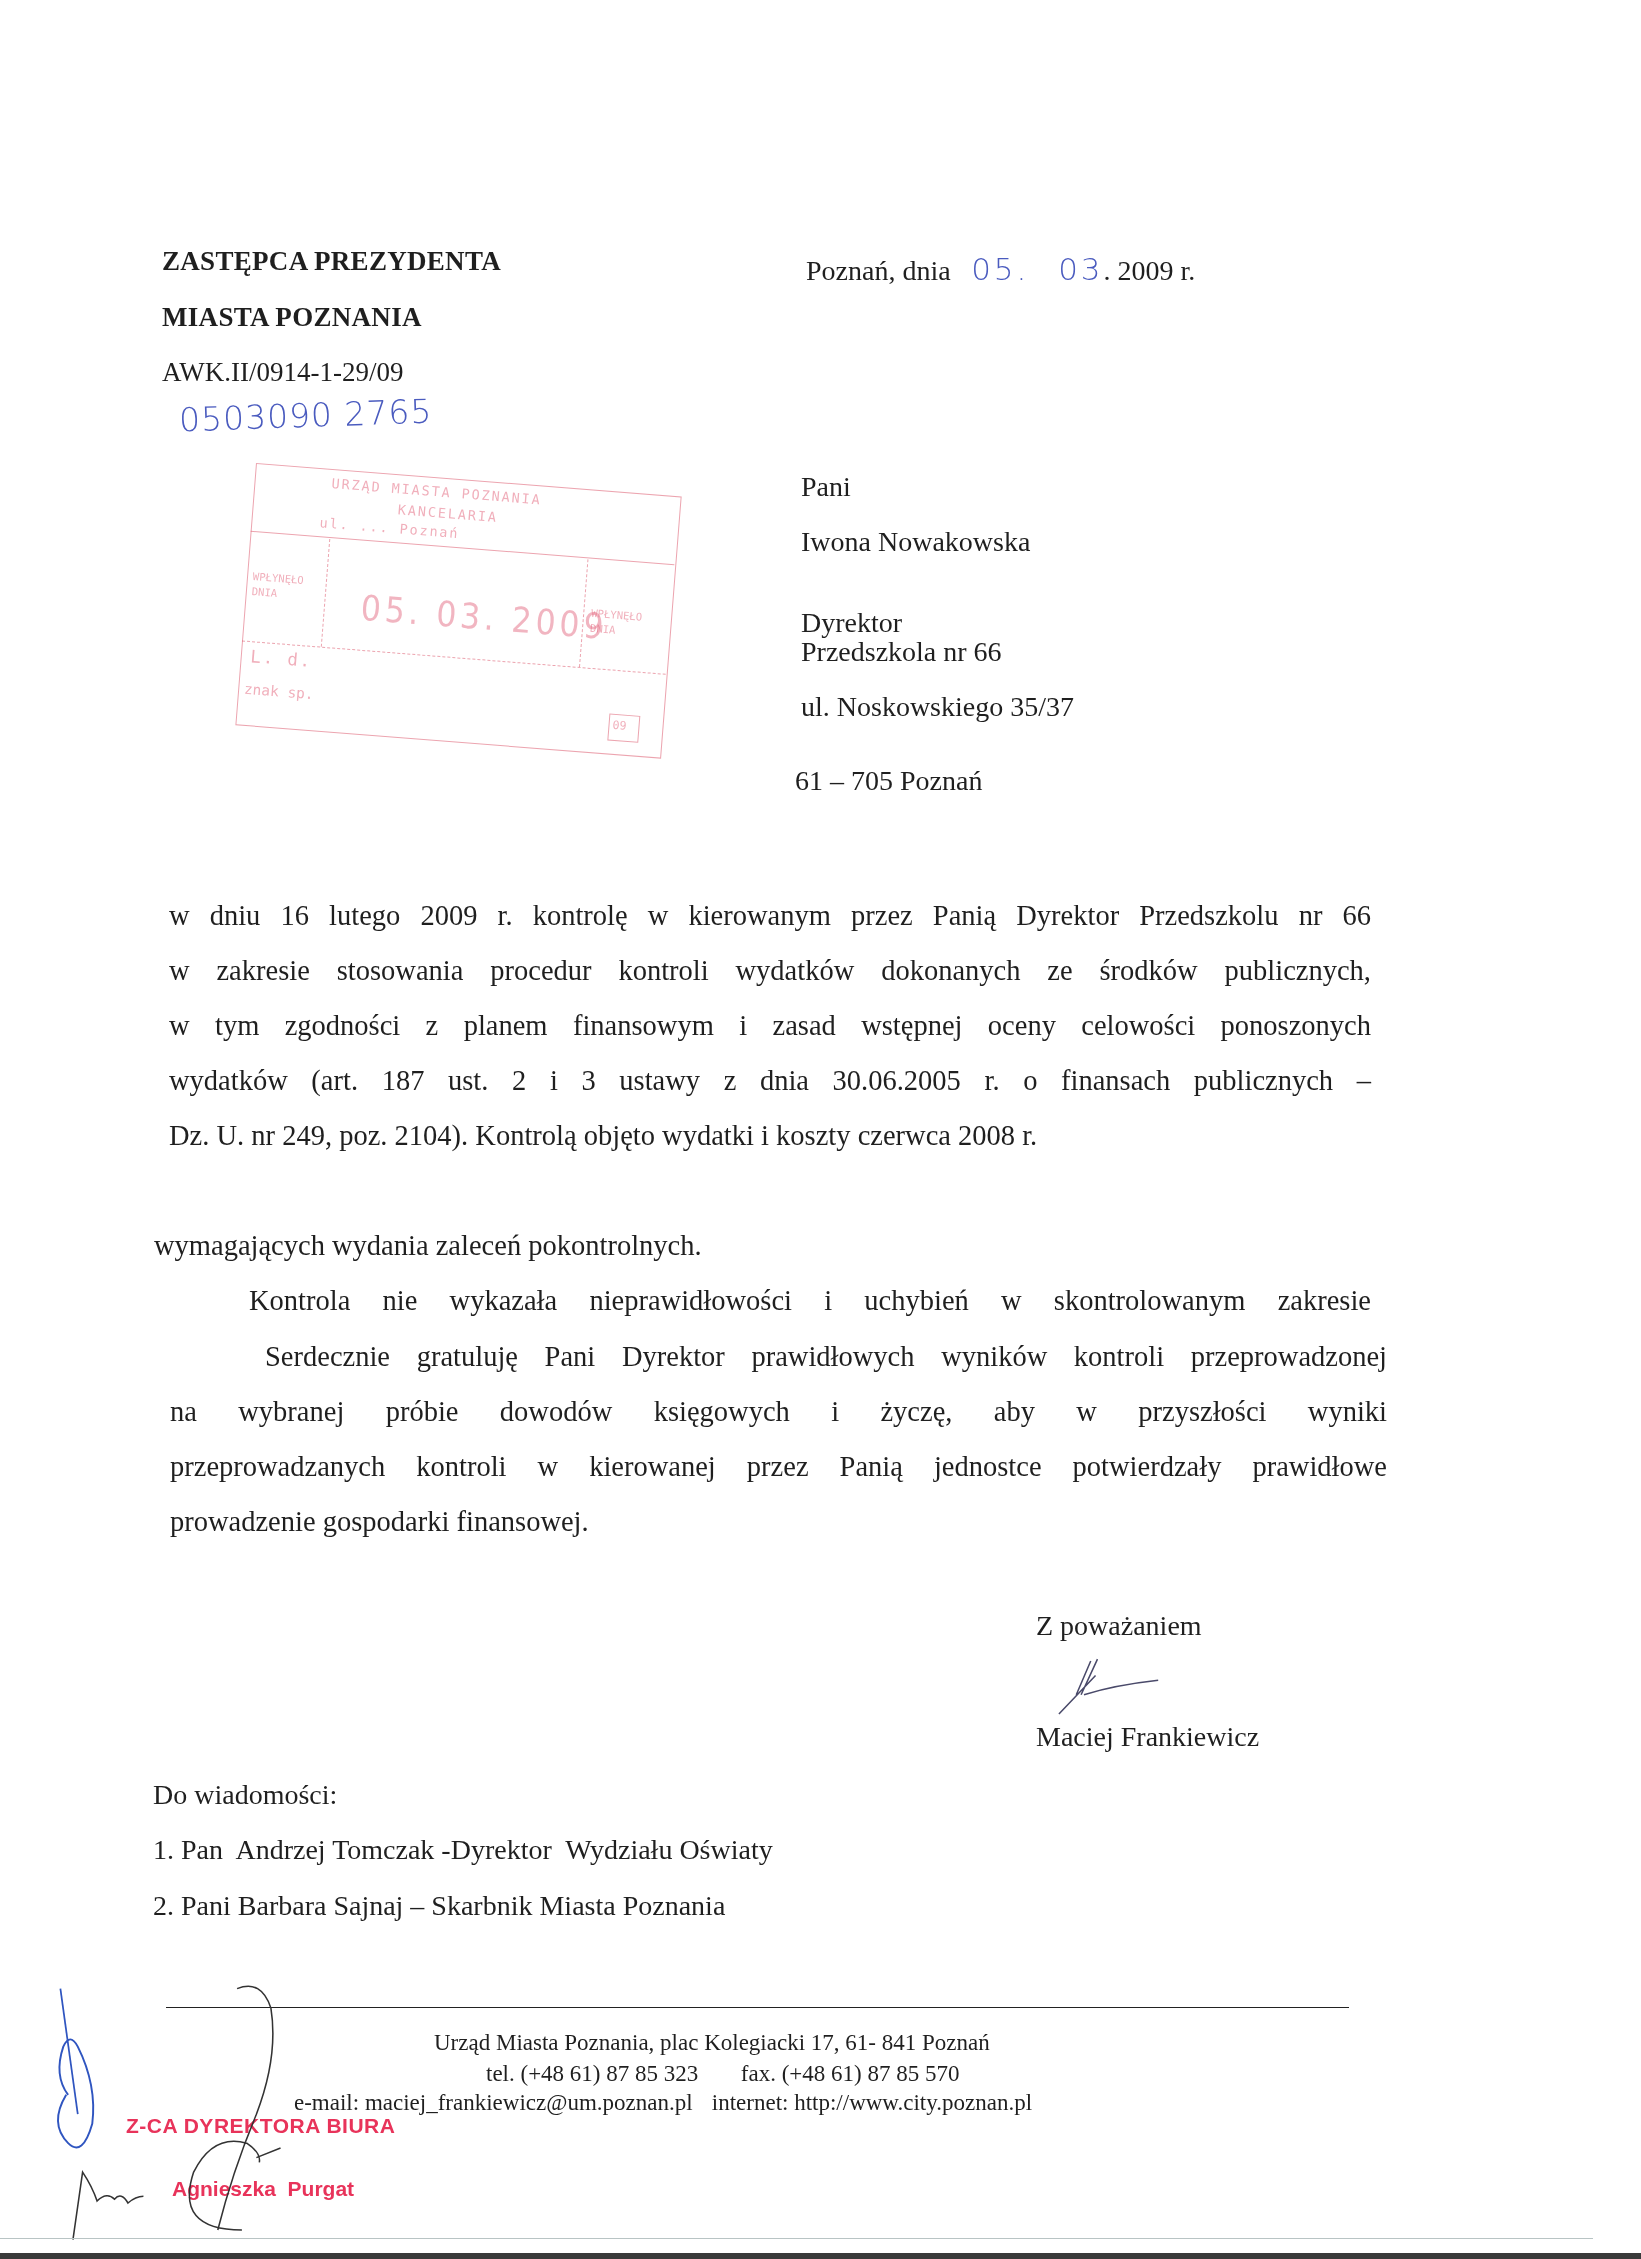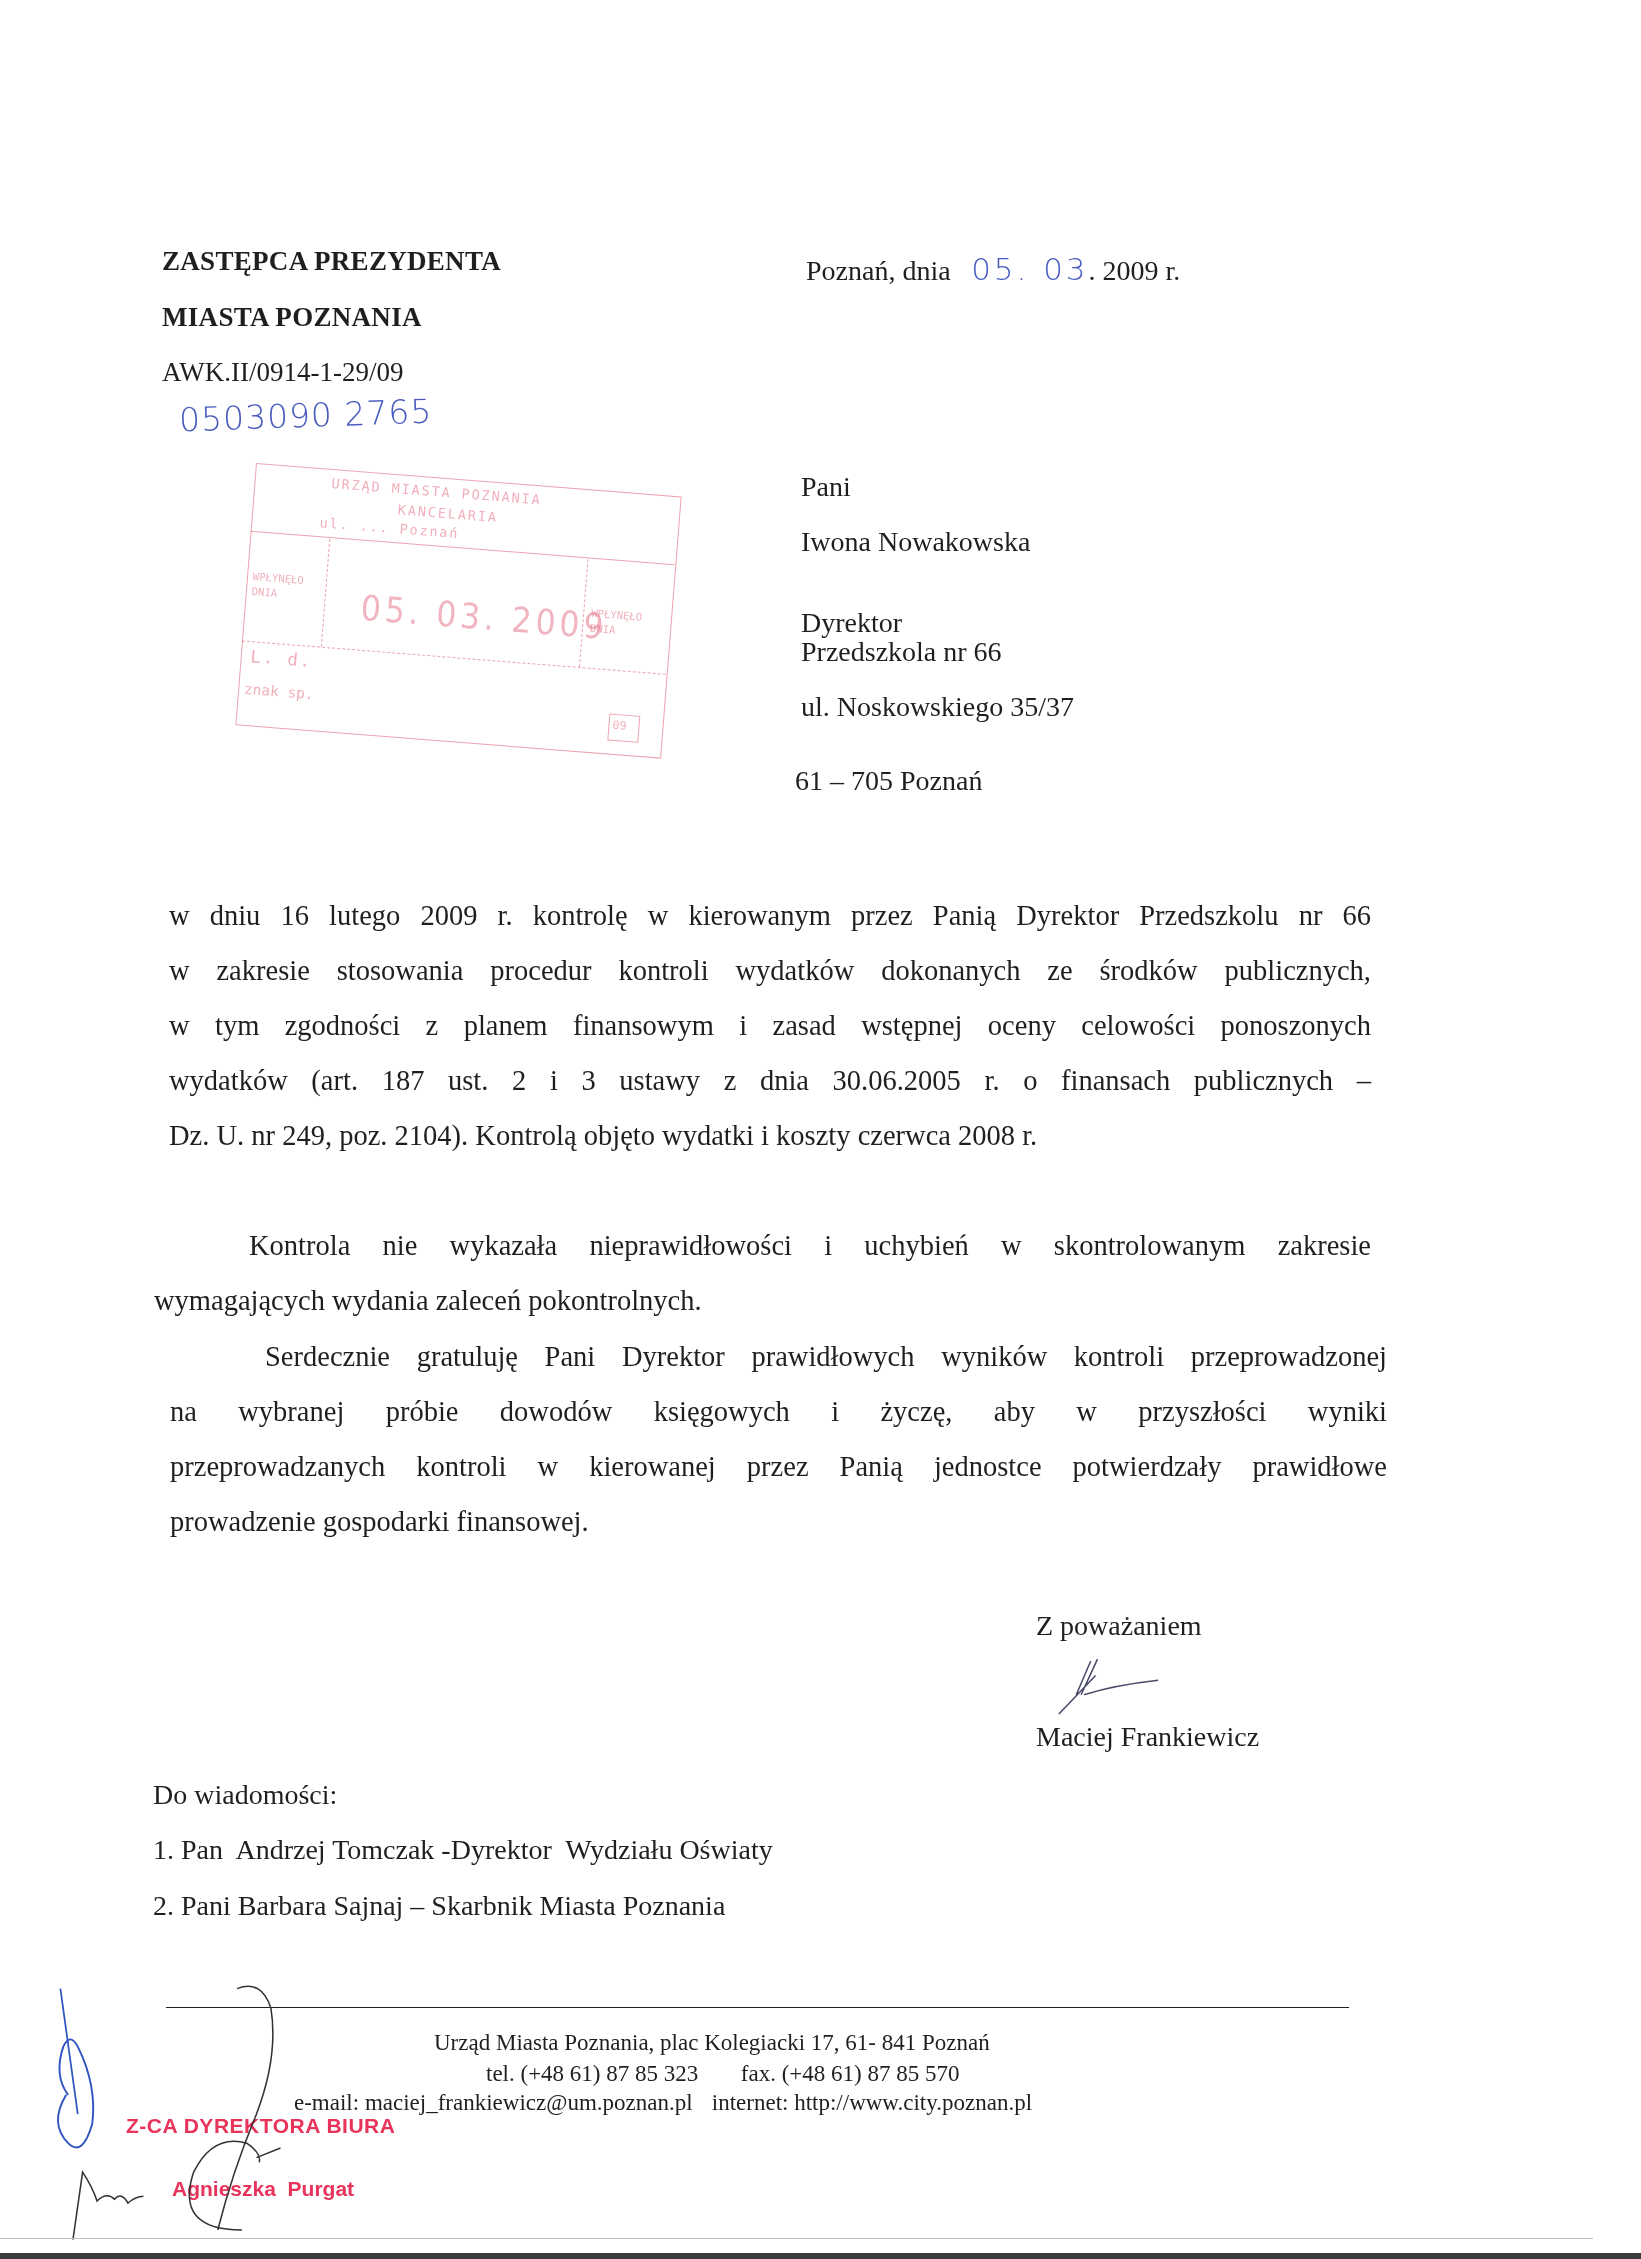--- a/index.html
+++ b/index.html
@@ -35,21 +35,21 @@
 <body>
 
 <div class="abs hdr" style="left:162px; top:246px;">ZASTĘPCA PREZYDENTA</div>
 <div class="abs hdr" style="left:162px; top:302px;">MIASTA POZNANIA</div>
 <div class="abs ref" style="left:162px; top:357px;">AWK.II/0914-1-29/09</div>
 <div class="abs hand" style="left:179px; top:396px; font-size:33px; letter-spacing:1px; transform:rotate(-2deg);">0503090 2765</div>
 
 <div class="abs line-text" style="left:806px; top:251px; white-space:nowrap;">
   <span>Poznań, dnia</span>
   <span class="hand" style="font-size:31px; margin-left:13.5px; letter-spacing:2.9px;">05.</span>
-  <span class="hand" style="font-size:31px; margin-left:7px; letter-spacing:2.9px;text-align:center;">03</span><span>. 2009 r.</span>
+  <span class="hand" style="font-size:31px; margin-left:22px; letter-spacing:2.9px;text-align:center;">03</span><span>. 2009 r.</span>
 </div>
 
 <div class="stamp">
   <div class="frame" style="left:0; top:0; width:425px; height:261px;"></div>
   <div class="frame" style="left:0; top:68px; width:425px; height:0; border-width:1px 0 0 0;"></div>
   <div class="frame" style="left:79px; top:70px; width:0; height:108px; border-width:0 0 0 1px; border-style:dashed;"></div>
   <div class="frame" style="left:338px; top:70px; width:0; height:108px; border-width:0 0 0 1px; border-style:dashed;"></div>
   <div class="frame" style="left:0; top:178px; width:425px; height:0; border-width:1px 0 0 0; border-style:dashed;"></div>
   <div class="t" style="left:77px; top:5.8px;">URZĄD MIASTA POZNANIA</div>
   <div class="t" style="left:145px; top:27px;">KANCELARIA</div>
@@ -72,22 +72,22 @@
 
 <div class="body-p" style="top:888px; left:169px; width:1202px;">
   <span class="ln">w dniu 16 lutego 2009 r. kontrolę w kierowanym przez Panią Dyrektor Przedszkolu nr 66</span>
   <span class="ln">w zakresie stosowania procedur kontroli wydatków dokonanych ze środków publicznych,</span>
   <span class="ln">w tym zgodności z planem finansowym i zasad wstępnej oceny celowości ponoszonych</span>
   <span class="ln">wydatków (art. 187 ust. 2  i  3  ustawy  z  dnia 30.06.2005 r. o  finansach publicznych –</span>
   <span class="ln last">Dz. U. nr 249, poz. 2104). Kontrolą objęto wydatki  i  koszty  czerwca  2008 r.</span>
 </div>
 
 <div class="body-p" style="top:1218px;">
+  <span class="ln last">wymagających wydania zaleceń pokontrolnych.</span>
   <span class="ln indent" style="padding-left:95px;">Kontrola nie wykazała nieprawidłowości i uchybień  w skontrolowanym zakresie</span>
-  <span class="ln last">wymagających wydania zaleceń pokontrolnych.</span>
 </div>
 
 <div class="body-p" style="top:1329px;margin-left:16px;">
   <span class="ln indent" style="padding-left:95px;">Serdecznie gratuluję Pani Dyrektor prawidłowych wyników kontroli przeprowadzonej</span>
   <span class="ln">na wybranej próbie dowodów księgowych i życzę, aby w przyszłości wyniki</span>
   <span class="ln">przeprowadzanych kontroli w kierowanej przez Panią jednostce potwierdzały prawidłowe</span>
   <span class="ln last">prowadzenie gospodarki finansowej.</span>
 </div>
 
 <div class="abs line-text" style="left:1036px; top:1610px;">Z poważaniem</div>

